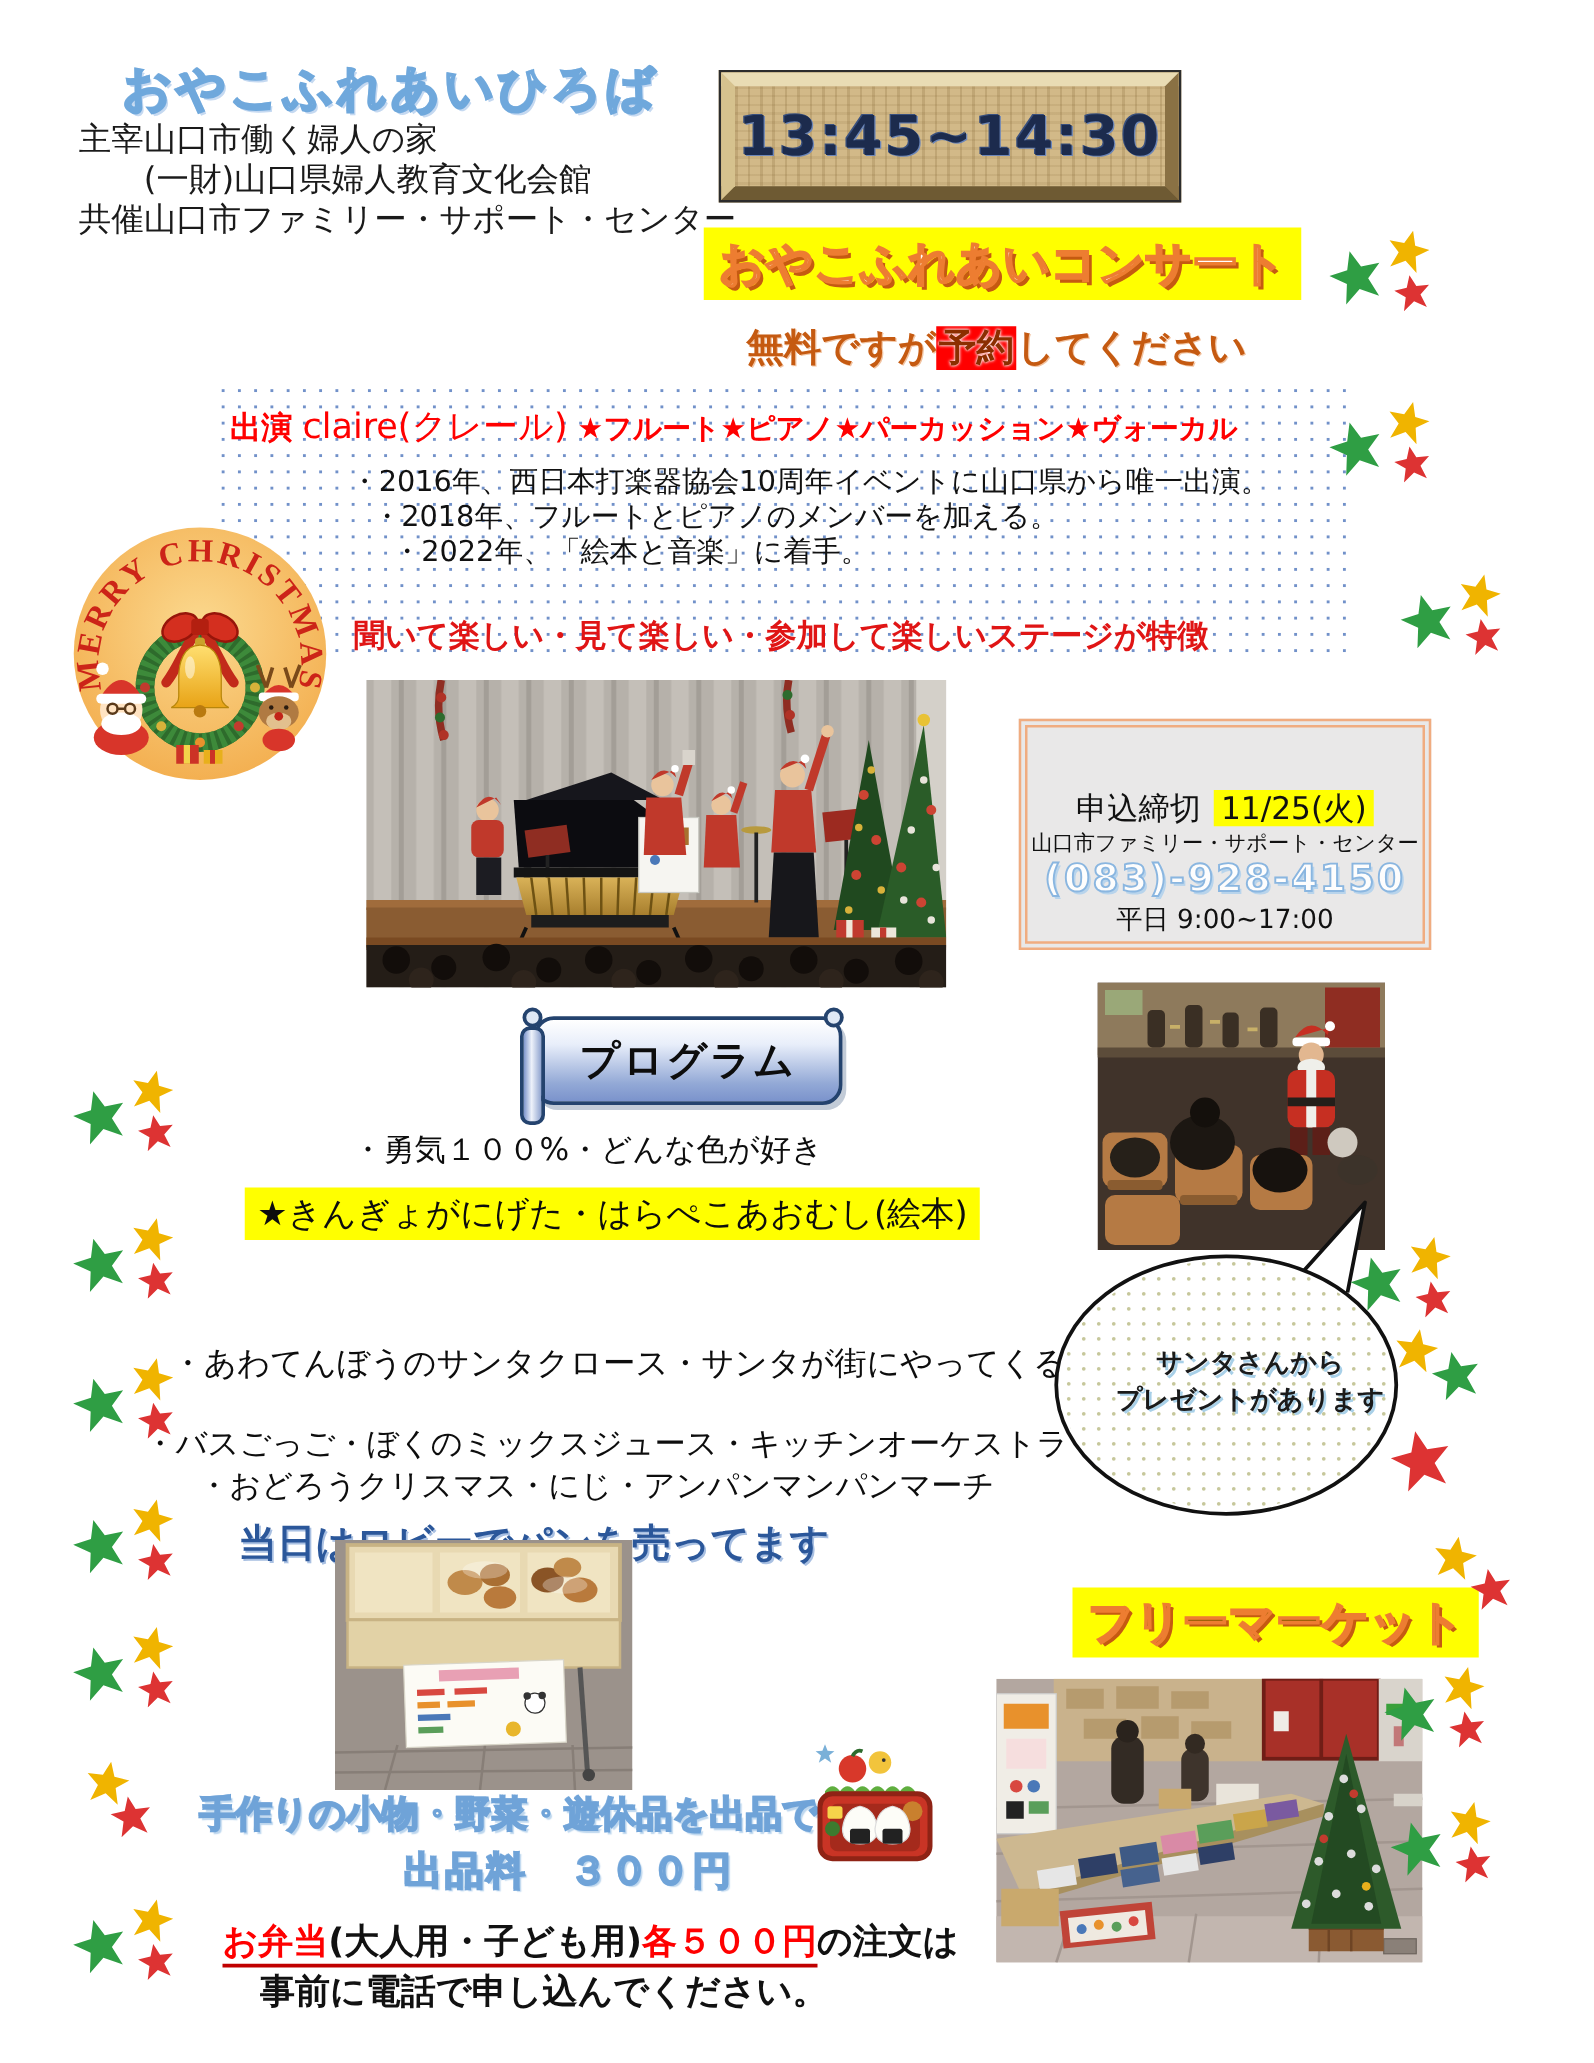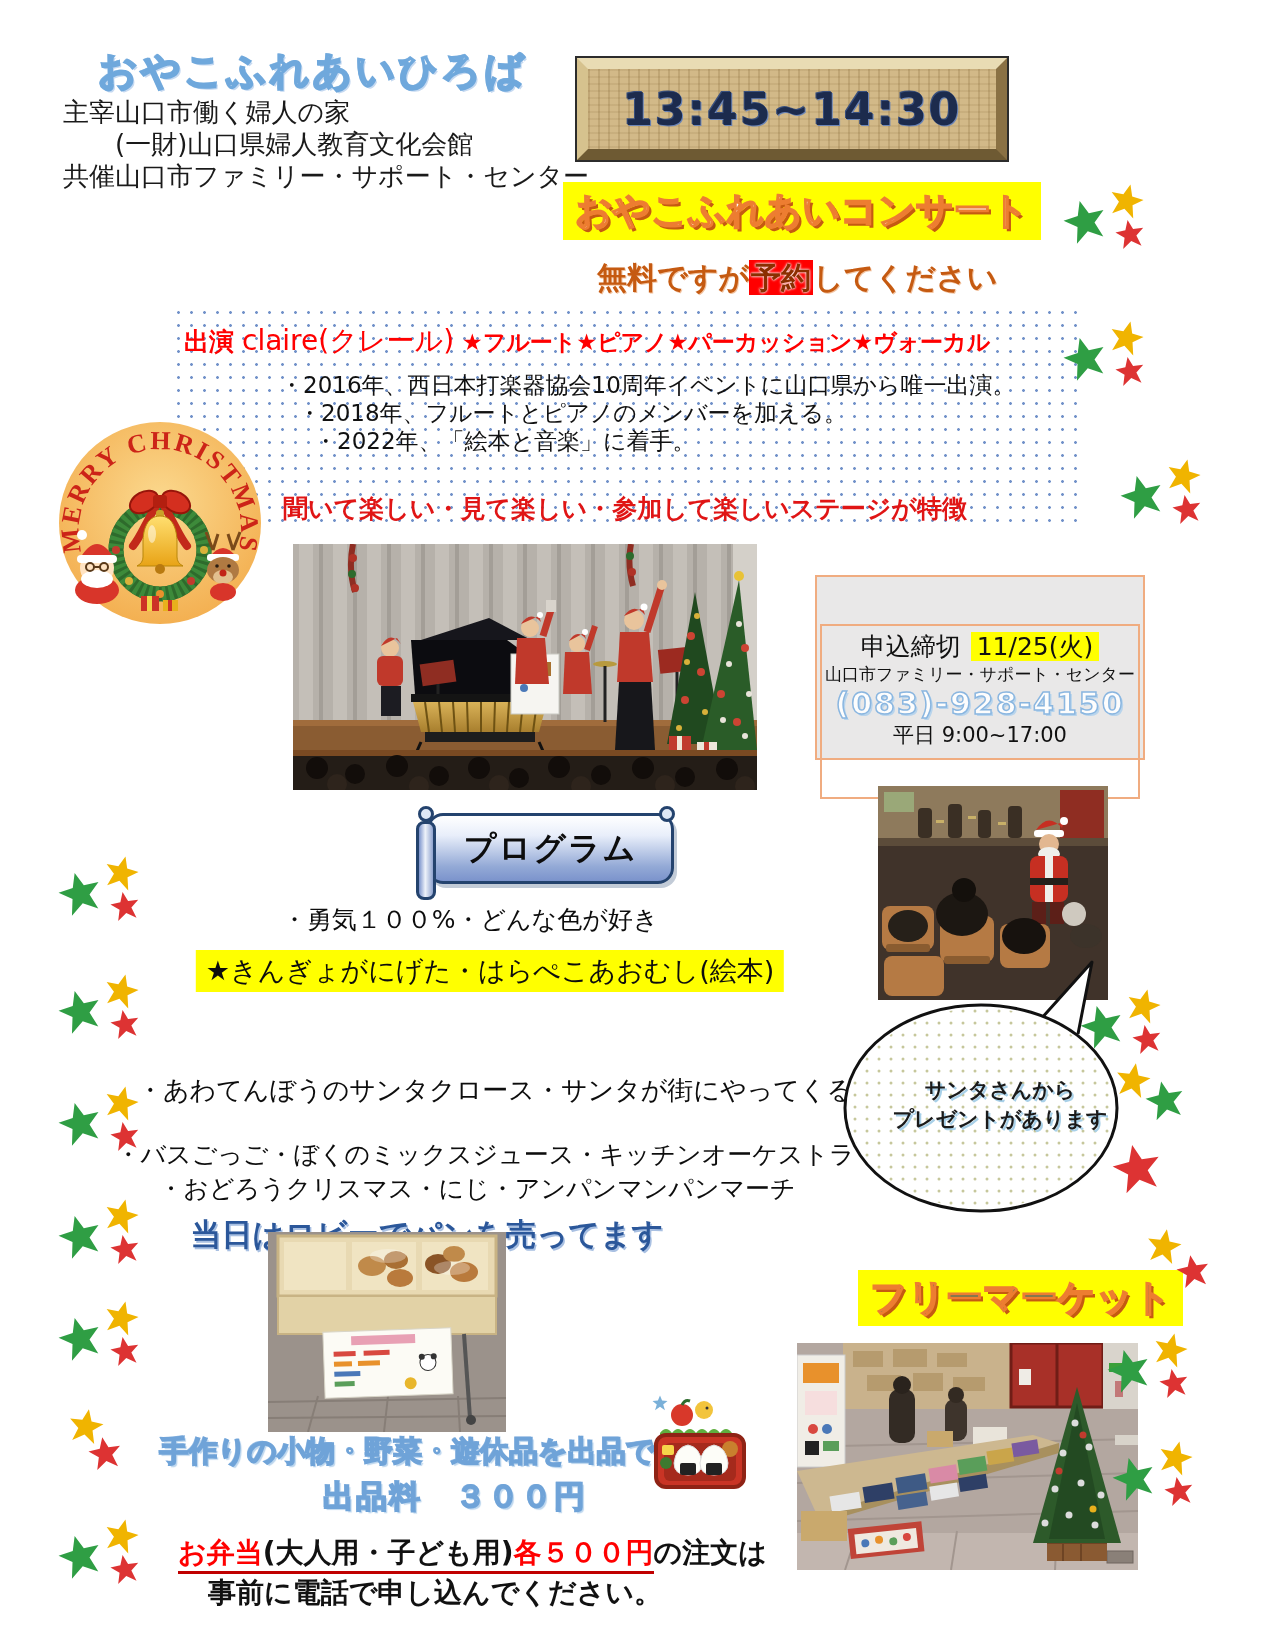--- a/index.html
+++ b/index.html
@@ -9,21 +9,21 @@
   .nowrap{white-space:nowrap;}
 
   
   .main-title{left:98px;top:44px;font-size:39px;font-weight:bold;letter-spacing:3px;margin:0;
     color:#ffffff;-webkit-text-stroke:2px #6fa8dc;text-shadow:2px 2px 0 #c5d9f1,-1px -1px 0 #9dc3e6;}
   .org-block{left:63px;top:96px;font-size:26px;line-height:32px;color:#1a1a1a;}
   .org-row{display:flex;}
   .org-role{width:52px;}
 
   
-  .wood{left:575px;top:56px;width:434px;height:106px;background:#caa96a;border:2px solid #2c2c2c;box-sizing:border-box;}
+  .wood{left:575px;top:56px;width:370px;height:106px;background:#caa96a;border:2px solid #2c2c2c;box-sizing:border-box;}
   .wood-frame{position:absolute;inset:0;border:11px solid;border-color:#e9dcb4 #8a7144 #6e5a33 #d6c28e;
     background-color:#d2b988;
     background-image:repeating-linear-gradient(90deg,rgba(110,80,30,.18) 0 2px,rgba(0,0,0,0) 2px 10px),
                      repeating-linear-gradient(180deg,rgba(110,80,30,.10) 0 2px,rgba(0,0,0,0) 2px 7px);
     display:flex;align-items:center;justify-content:center;}
   .wood-text{font-size:44px;font-weight:bold;color:#1c2b4d;letter-spacing:2px;
     text-shadow:1px 1px 0 #6c86b8,-1px -1px 0 #39507e;}
 
   
   .concert-title{left:563px;top:182px;background:#ffff00;padding:4px 12px;font-size:37px;font-weight:bold;
@@ -43,21 +43,21 @@
   .hist{position:absolute;font-size:23px;color:#111;white-space:nowrap;}
   .hist1{left:108px;top:64px;}
   .hist2{left:126px;top:92px;}
   .hist3{left:142px;top:120px;}
   .feature{position:absolute;left:0;top:186px;width:100%;text-align:center;font-size:25px;font-weight:bold;color:#e01515;}
 
   
   .contact{left:815px;top:575px;width:330px;height:185px;background:#e9e8e8;border:2px solid #f0ac80;
     padding:3px;box-sizing:border-box;}
   .contact-inner{border:2px solid #f0ac80;height:100%;box-sizing:border-box;display:flex;flex-direction:column;
-    align-items:center;justify-content:flex-start;padding:4px 0;margin-top:44px;}
+    align-items:center;justify-content:flex-end;padding:4px 0;}
   .c-line1{font-size:25px;color:#111;}
   .deadline-date{background:#ffff00;padding:0 6px;margin-left:10px;}
   .c-org{font-size:17px;color:#111;white-space:nowrap;}
   .c-phone{font-size:30px;font-weight:bold;letter-spacing:2px;color:#fdfdfd;
     -webkit-text-stroke:1.5px #8ab6e0;text-shadow:2px 2px 0 #b8d4ec;}
   .c-hours{font-size:21px;color:#111;}
 
   
   .scroll-banner{left:427px;top:813px;width:241px;height:65px;border:3px solid #24436e;border-radius:16px;
     background:linear-gradient(180deg,#ffffff 0%,#e8eefa 30%,#93a9d6 78%,#7b93cc 100%);
@@ -79,21 +79,21 @@
   .p5{left:477px;top:1172px;font-size:25px;}
   .bread-notice{position:absolute;left:427px;top:1214px;transform:translateX(-50%);white-space:nowrap;
     font-size:31px;font-weight:bold;color:#2b579a;text-shadow:1.5px 1.5px 0 #a9c0e2;}
 
   
   .bubble-text{left:880px;top:1076px;width:240px;text-align:center;font-size:21px;font-weight:bold;
     color:#1a1a1a;line-height:29px;text-shadow:2px 2px 0 #a8d0e8;}
 
   
   .flea-title{left:858px;top:1270px;background:#ffff00;padding:3px 12px;font-size:37px;font-weight:bold;
-    color:#0f766e;-webkit-text-stroke:1.7px #ed7d31;text-shadow:3px 3px 0 #c55a11;white-space:nowrap;}
+    color:#a16207;-webkit-text-stroke:1.7px #ed7d31;text-shadow:3px 3px 0 #c55a11;white-space:nowrap;}
   .blue-puffy{transform:translateX(-50%);white-space:nowrap;font-weight:bold;color:#fff;
     -webkit-text-stroke:1.6px #6fa3d8;text-shadow:2px 2px 1px #bcd6ee,-1px -1px 0 #9cc0e6;}
   .flea-line{left:452px;top:1432px;font-size:29px;}
   .entry-fee{left:455px;top:1476px;font-size:31px;letter-spacing:2px;}
   .bento-line{left:178px;top:1534px;font-size:28px;font-weight:bold;white-space:nowrap;color:#111;}
   .bento-u{border-bottom:3px solid #c00000;padding-bottom:2px;}
   .red-t{color:#ff0000;}
   .bento-line2{left:208px;top:1574px;font-size:28px;font-weight:bold;color:#111;white-space:nowrap;}
 
   .photo{display:block;}

